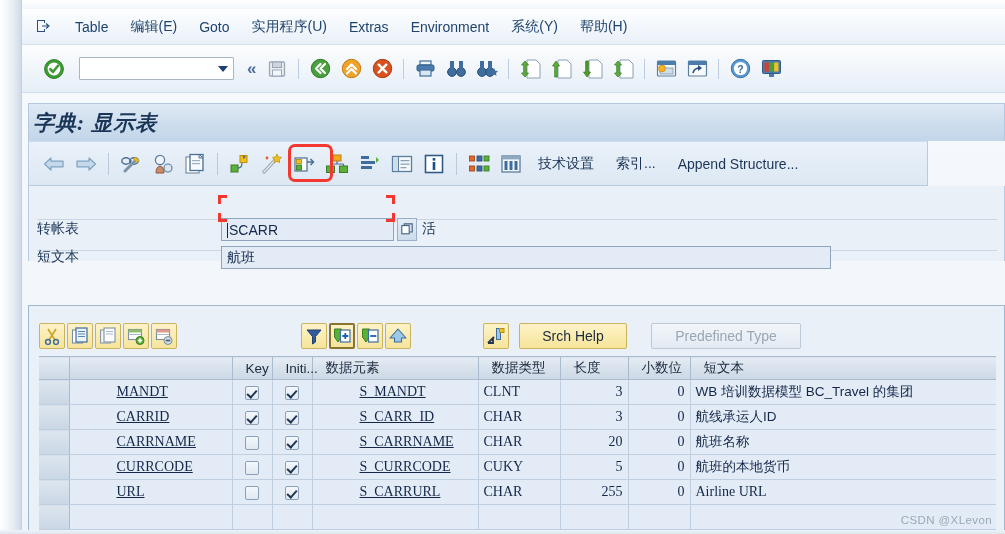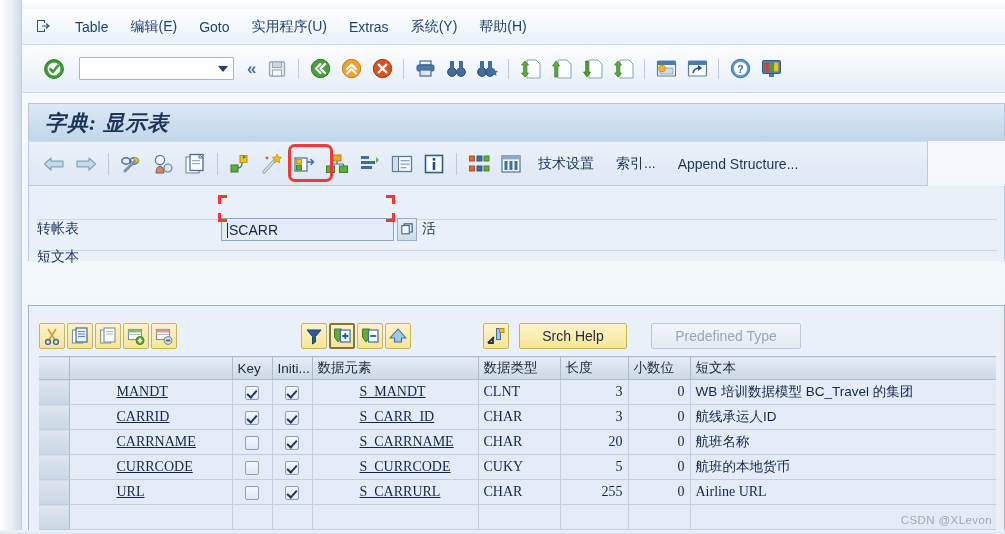--- a/index.html
+++ b/index.html
@@ -63,21 +63,21 @@
     cursor: default;
   }
   .tb-sep { width: 1px; height: 20px; background: #bdcde0; margin: 0 4px; }
   .dchev { color: #4b6e9b; font-size: 17px; font-weight: bold; padding: 0 4px; }
 
   
   .titlebar {
     position: absolute; left: 28px; top: 103px; width: 977px; height: 38px;
     background: linear-gradient(180deg,#dfe9f4 0%, #cfdeee 50%, #c2d5e9 100%);
     border: 1px solid #b4c8de; border-bottom: none;
-    display: flex; align-items: center; padding-left: 16px;
+    display: flex; align-items: center; padding-left: 4px;
   }
   .title-text {
     font-family: "Liberation Serif", serif;
     font-size: 21px; font-weight: bold; font-style: italic; color: #1b3557;
     letter-spacing: 1px;
   }
 
   
   .apptoolbar {
     position: absolute; left: 28px; top: 141px; width: 900px; height: 45px;
@@ -194,21 +194,21 @@
   .tablewrap {
     position: absolute; left: 10px; top: 50px; width: 957px; height: 175px;
     overflow: hidden;
   }
   table.grid { border-collapse: collapse; width: 957px; table-layout: fixed; }
   table.grid th {
     height: 23px;
     background: linear-gradient(180deg,#e4ebf3 0%, #ccd8e5 100%);
     border: 1px solid #a9bbcd; border-left: none;
     font-size: 13.5px; font-weight: normal; color: #1b2a3d;
-    text-align: left; padding: 0 5px; white-space: nowrap;
+    text-align: left; padding: 0 13px; white-space: nowrap;
   }
   table.grid th.selcol { width: 30px; padding: 0; }
   table.grid td {
     height: 25px; background: #e3ecf6;
     border-bottom: 1px solid #c0cfdf; border-right: 1px solid #c0cfdf;
     font-size: 14px; color: #14274a; padding: 0 5px; white-space: nowrap;
     font-family: "Liberation Serif", serif;
   }
   table.grid td.cjk { font-family: "Liberation Sans", sans-serif; font-size: 13.5px; }
   table.grid td.selcell {
@@ -253,20 +253,21 @@
       <svg width="17" height="17" viewBox="0 0 17 17">
         <path d="M2 2 h8 v3 h-1 v-2 h-6 v10 h6 v-2 h1 v3 h-8 z" fill="#2b4f7e"></path>
         <path d="M7 8 h6 M11 5.5 L14 8 L11 10.5" stroke="#2b4f7e" stroke-width="1.2" fill="none"></path>
       </svg>
     </div>
     <div class="menu-item">Table</div>
     <div class="menu-item">编辑(E)</div>
     <div class="menu-item">Goto</div>
     <div class="menu-item">实用程序(U)</div>
     <div class="menu-item">Extras</div>
+    <div class="menu-item">Environment</div>
     <div class="menu-item">系统(Y)</div>
     <div class="menu-item">帮助(H)</div>
   </div>
 
   <div class="toolbar">
     <div class="tb-icon">
       <svg width="22" height="22" viewBox="0 0 22 22">
         <circle cx="11" cy="11" r="9.4" fill="#3f9c35" stroke="#2c7a25" stroke-width="1"></circle>
         <circle cx="11" cy="11" r="6.4" fill="#fff"></circle>
         <path d="M7.3 11.2 L10 13.8 L15 7.7" stroke="#3f9c35" stroke-width="2.6" fill="none" stroke-linecap="round"></path>
@@ -527,20 +528,23 @@
         <svg width="12" height="12" viewBox="0 0 12 12">
           <rect x="0.8" y="2.6" width="7.4" height="8.2" fill="#fff" stroke="#44607d" stroke-width="1.1"></rect>
           <path d="M3.2 2.6 V0.9 h8 v8.1 h-2.7" fill="none" stroke="#44607d" stroke-width="1.1"></path>
         </svg>
       </div>
       <div class="actword">活</div>
     </div>
 
     <div class="formrow r2">
       <div class="flabel">短文本</div>
+      <div class="finput short">
+        <span>航班</span>
+      </div>
     </div>
   </div>
 
 
   <div class="panel">
 
     <div class="gridbar">
       <div class="gbtn">
         <svg width="18" height="18" viewBox="0 0 18 18">
           <path d="M5 2 L12 13 M13 2 L6 13" stroke="#c8a42a" stroke-width="1.6" fill="none"></path>

